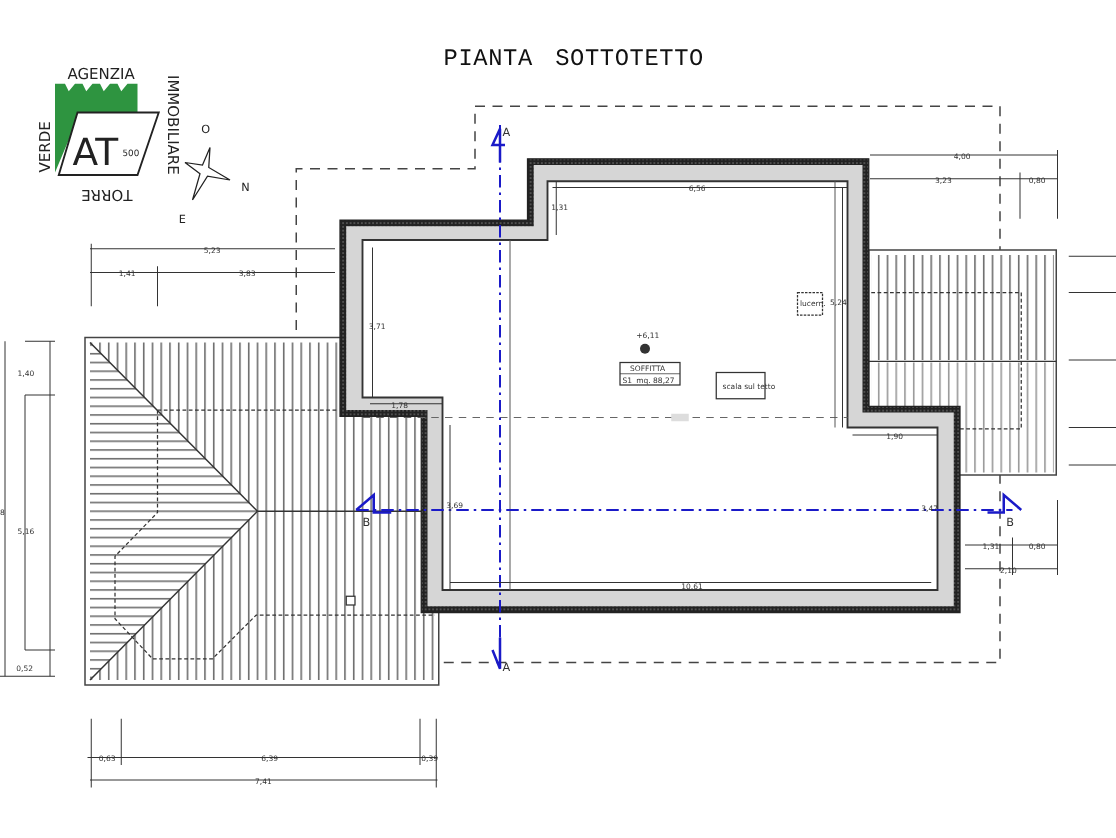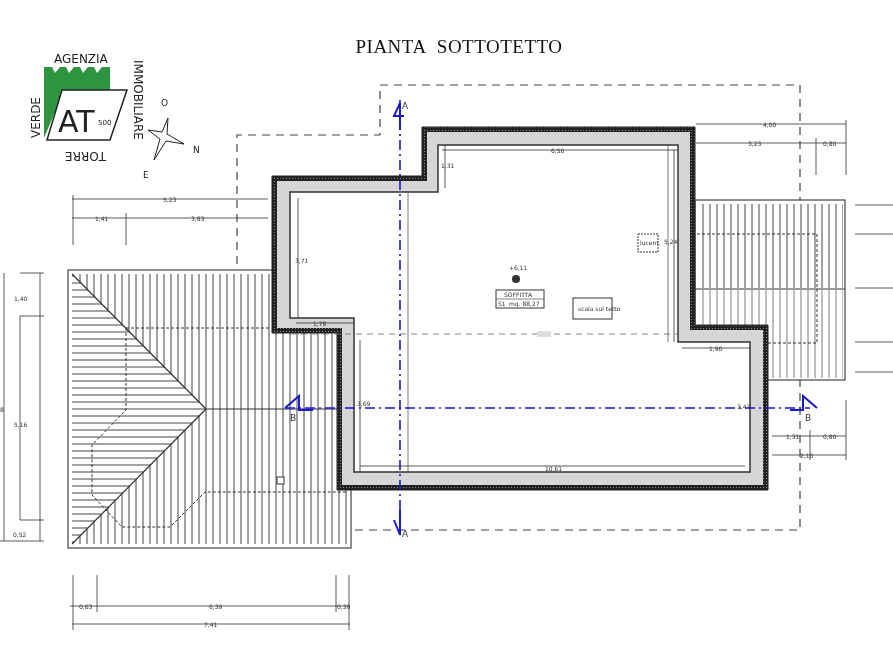--- a/index.html
+++ b/index.html
@@ -1,17 +1,17 @@
 <!DOCTYPE html>
 <html><head>
 <meta charset="utf-8">
 <style>
   html,body{margin:0;padding:0;background:#fff;}
   body{width:893px;height:670px;position:relative;overflow:hidden;font-family:"DejaVu Sans",sans-serif;}
-  .title{position:absolute;left:0;top:36px;width:893px;text-align:center;padding-left:25px;box-sizing:border-box;font-family:Liberation Serif, serif;font-size:19px;color:#111;letter-spacing:0.5px;word-spacing:6px;}
+  .title{position:absolute;left:0;top:36px;width:893px;text-align:center;padding-left:25px;box-sizing:border-box;font-family:Liberation Mono, monospace;font-size:19px;color:#111;letter-spacing:0.5px;word-spacing:6px;}
   svg{position:absolute;left:0;top:0;}
   .dim{font-family:"DejaVu Sans",sans-serif;font-size:6px;fill:#333;}
   .logo-txt{font-family:"DejaVu Sans",sans-serif;fill:#222;}
 </style>
 </head>
 <body>
 
 <div class="title">PIANTA  SOTTOTETTO</div>
 
 <svg width="893" height="670" viewBox="0 0 893 670">

